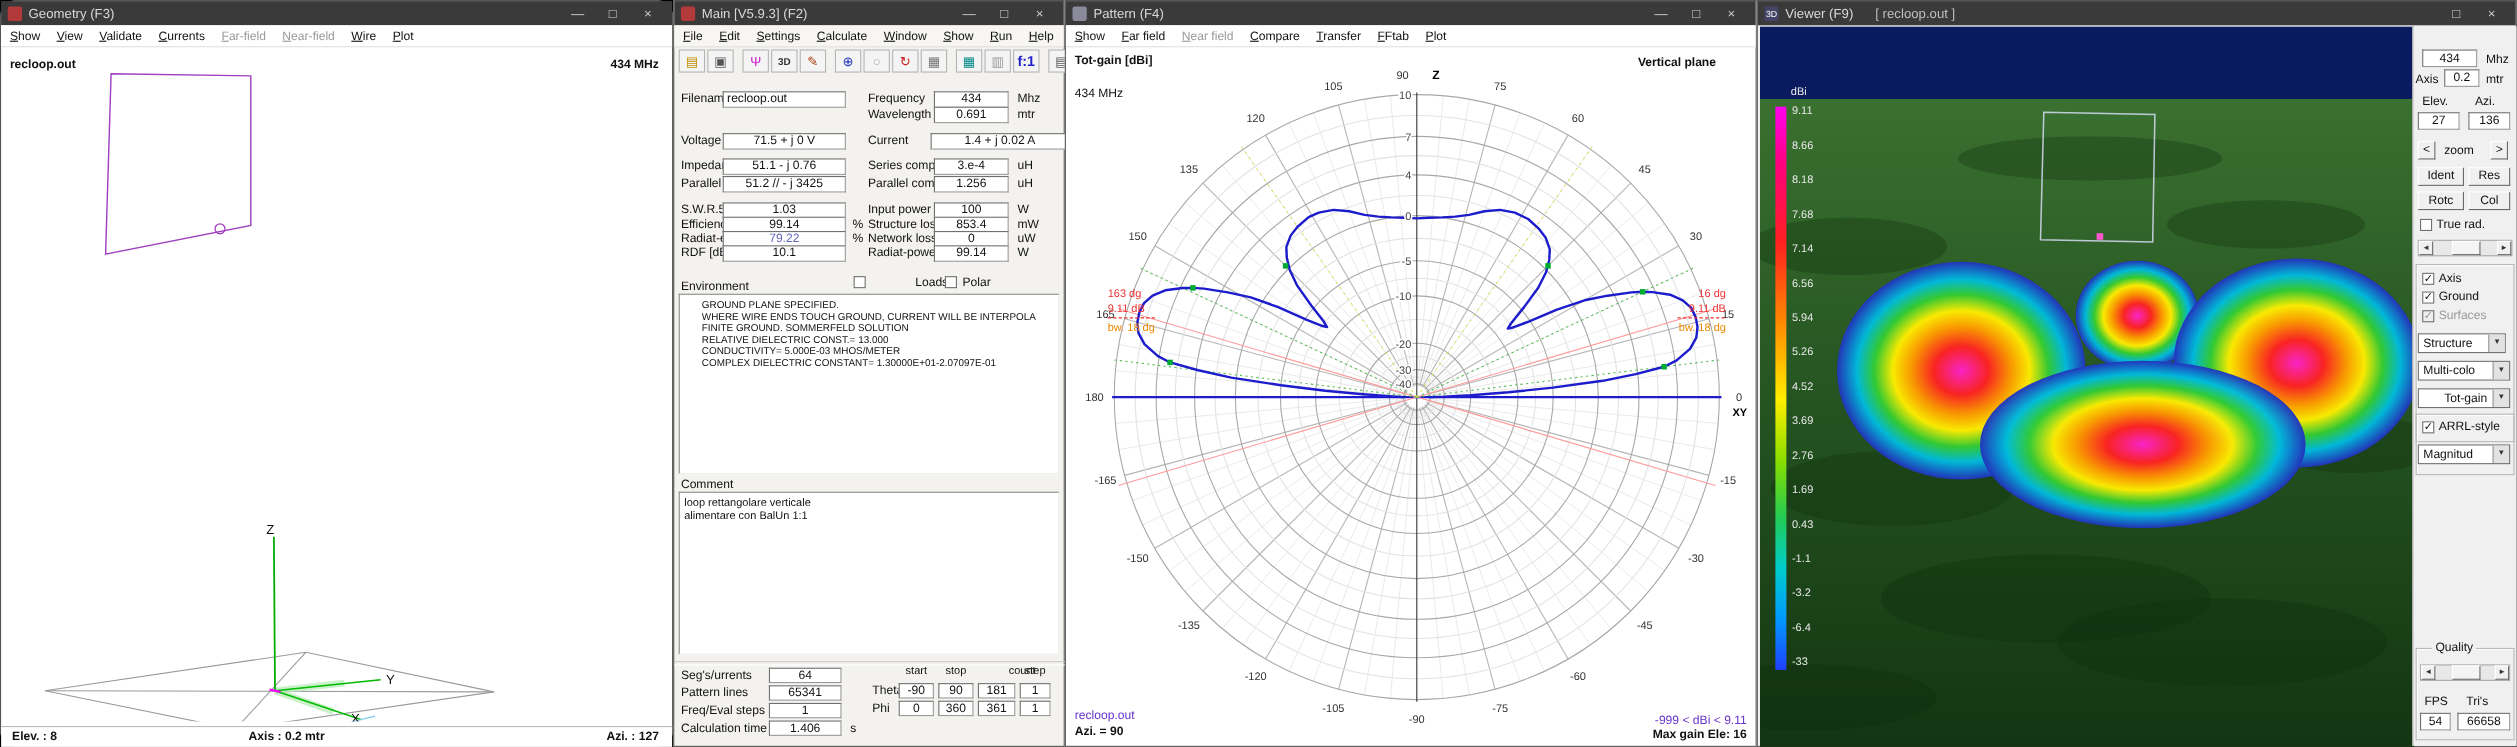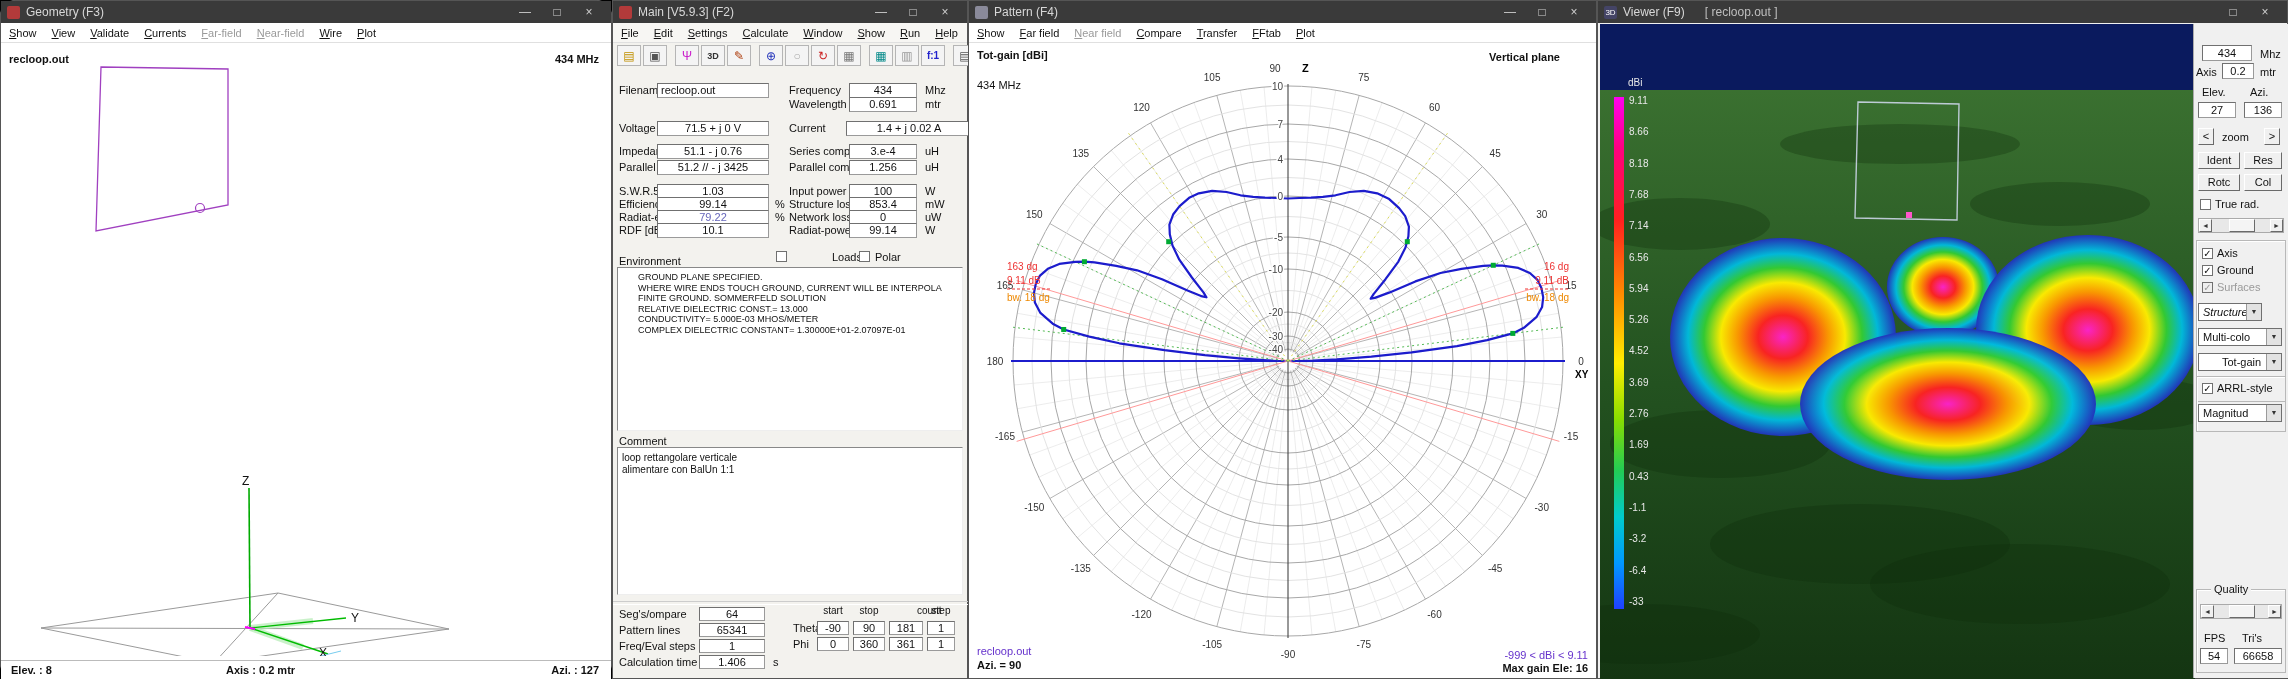--- a/index.html
+++ b/index.html
@@ -118,21 +118,21 @@
         <div class="tool-btn" style="color: rgb(85, 85, 85); margin-right: 8px;">▣</div>
         <div class="tool-btn" style="color: rgb(204, 34, 204);">Ψ</div>
         <div class="tool-btn" style="color: rgb(51, 51, 51); font-size: 9px; font-weight: bold;">3D</div>
         <div class="tool-btn" style="color: rgb(170, 51, 0); margin-right: 8px;">✎</div>
         <div class="tool-btn" style="color: rgb(34, 51, 187);">⊕</div>
         <div class="tool-btn" style="color: rgb(170, 170, 170);">○</div>
         <div class="tool-btn" style="color: rgb(204, 34, 34);">↻</div>
         <div class="tool-btn" style="color: rgb(119, 119, 119); margin-right: 8px;">▦</div>
         <div class="tool-btn" style="color: rgb(0, 136, 136);">▦</div>
         <div class="tool-btn" style="color: rgb(153, 153, 153);">▥</div>
-        <div class="tool-btn" style="color: rgb(34, 34, 204); font-size: 10px; font-weight: bold; margin-right: 8px;">f:1</div>
+        <div class="tool-btn" style="color: rgb(34, 34, 204); font-size: 13px; font-weight: bold; margin-right: 8px;">f:1</div>
         <div class="tool-btn" style="color: rgb(85, 85, 85);">▤</div>
         <div class="tool-btn" style="color: rgb(34, 51, 187);">?</div>
       </div>
     <div id="main-body">
         <div class="lbl" style="left: 6px; top: 83px;">Filename</div>
         <div class="field" style="left: 44px; top: 82px; width: 112px; height: 15px; text-align: left; padding-left: 3px;">recloop.out</div>
         <div class="lbl" style="left: 6px; top: 121px;">Voltage</div>
         <div class="field" style="left: 44px; top: 120px; width: 112px; height: 15px;">71.5 + j 0 V</div>
         <div class="lbl" style="left: 6px; top: 144px;">Impedance</div>
         <div class="field" style="left: 44px; top: 143px; width: 112px; height: 15px;">51.1 - j 0.76</div>
@@ -186,21 +186,21 @@
           <div>RELATIVE DIELECTRIC CONST.= 13.000</div>
           <div>CONDUCTIVITY= 5.000E-03 MHOS/METER</div>
           <div>COMPLEX DIELECTRIC CONSTANT= 1.30000E+01-2.07097E-01</div>
         </div>
         <div class="lbl" style="left: 6px; top: 434px;">Comment</div>
         <div class="sunken" style="left: 4px; top: 446px; width: 346px; height: 148px; padding: 4px; font-size: 10px; line-height: 11.5px;">
           <div>loop rettangolare verticale</div>
           <div>alimentare con BalUn 1:1</div>
         </div>
         <div style="position: absolute; left: 0px; top: 600px; width: 356px; height: 2px; border-top: 1px solid rgb(204, 204, 204); border-bottom: 1px solid rgb(255, 255, 255);"></div>
-        <div class="lbl" style="left: 6px; top: 607px;">Seg's/ompare</div>
+        <div class="lbl" style="left: 6px; top: 607px;">Seg's/urrents</div>
         <div class="field" style="left: 86px; top: 606px; width: 66px; height: 14px;">64</div>
         <div class="lbl" style="left: 6px; top: 623px;">Pattern lines</div>
         <div class="field" style="left: 86px; top: 622px; width: 66px; height: 14px;">65341</div>
         <div class="lbl" style="left: 6px; top: 639px;">Freq/Eval steps</div>
         <div class="field" style="left: 86px; top: 638px; width: 66px; height: 14px;">1</div>
         <div class="lbl" style="left: 6px; top: 655px;">Calculation time</div>
         <div class="field" style="left: 86px; top: 654px; width: 66px; height: 14px;">1.406</div>
         <div class="lbl" style="left: 160px; top: 655px;">s</div>
         <div class="lbl smalllbl" style="left: 204px; top: 604px; width: 32px; text-align: center;">start</div>
         <div class="lbl smalllbl" style="left: 240px; top: 604px; width: 32px; text-align: center;">stop</div>
@@ -493,21 +493,21 @@
           <div class="sb-arrow" style="right: 0px;">►</div>
           <div class="sb-thumb" style="left: 30px; width: 26px;"></div>
         </div>
         <div class="groupbox" style="left: 2px; top: 216px; width: 90px; height: 162px;"></div>
         <div class="cbx" style="left: 8px; top: 224px;">✓</div>
         <div class="lbl" style="left: 23px; top: 223px;">Axis</div>
         <div class="cbx" style="left: 8px; top: 241px;">✓</div>
         <div class="lbl" style="left: 23px; top: 240px;">Ground</div>
         <div class="cbx dis" style="left: 8px; top: 258px;">✓</div>
         <div class="lbl menu-item dis" style="left: 23px; top: 257px; color: rgb(154, 154, 154);">Surfaces</div>
-        <div class="combo" style="left: 4px; top: 279px; width: 64px; font-style: italic;">Structure<span class="arr">▼</span></div>
+        <div class="combo" style="left: 4px; top: 279px; width: 80px;">Structure<span class="arr">▼</span></div>
         <div class="combo" style="left: 4px; top: 304px; width: 84px;">Multi-colo<span class="arr">▼</span></div>
         <div class="combo" style="left: 4px; top: 329px; width: 84px; padding-left: 23px;">Tot-gain<span class="arr">▼</span></div>
         <div class="groupbox" style="left: 2px; top: 352px; width: 90px; height: 56px;"></div>
         <div class="cbx" style="left: 8px; top: 359px;">✓</div>
         <div class="lbl" style="left: 23px; top: 358px;">ARRL-style</div>
         <div class="combo" style="left: 4px; top: 380px; width: 84px;">Magnitud<span class="arr">▼</span></div>
         <div class="groupbox" style="left: 2px; top: 565px; width: 90px; height: 84px;">
           <div style="position: absolute; left: 14px; top: -7px; background: rgb(240, 240, 240); padding: 0px 3px; font-size: 11px;">Quality</div>
         </div>
         <div class="scrollbar" style="left: 6px; top: 580px; width: 82px;">

